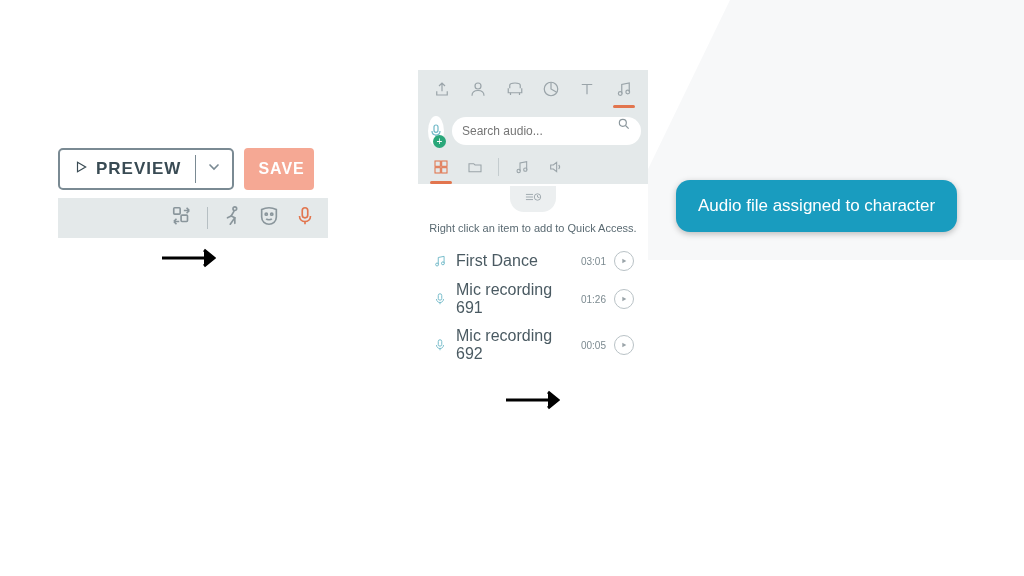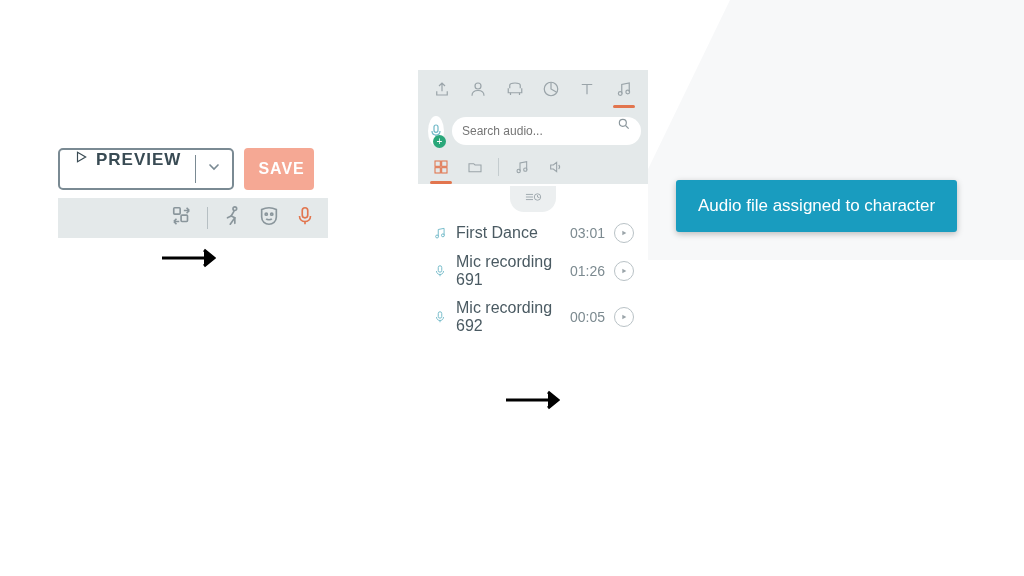--- a/index.html
+++ b/index.html
@@ -5,21 +5,21 @@
   * { box-sizing: border-box; margin: 0; padding: 0; font-family: -apple-system, BlinkMacSystemFont, "Segoe UI", Arial, sans-serif; }
   body { width: 1024px; height: 576px; background: #fff; position: relative; overflow: hidden; }
 
   
   .bg-wedge { position:absolute; right:0; top:0; width:420px; height:260px; background:#f7f8f9; clip-path: polygon(30% 0,100% 0,100% 100%,0 100%); }
 
   
   .panel1 { position:absolute; left:58px; top:148px; width:270px; height:80px; }
   .btnrow { display:flex; align-items:center; gap:10px; }
   .preview-btn { display:flex; align-items:center; border:2px solid #7a8a93; border-radius:5px; height:42px; background:#fff; }
-  .preview-main { display:flex; gap:8px; padding:0 14px; height:100%; }
+  .preview-main { display:flex; align-items:center; gap:8px; padding:0 14px; height:100%; }
   .preview-main svg { width:14px; height:14px; }
   .preview-text { font-size:17px; font-weight:700; letter-spacing:1px; color:#394b54; }
   .preview-divider { width:1px; height:28px; background:#7a8a93; }
   .preview-caret { padding:0 10px; display:flex; align-items:center; }
   .preview-caret svg { width:16px; height:16px; }
   .save-btn { height:42px; background:#f5a894; border-radius:4px; padding:0 14px; display:flex; align-items:center; color:#fff; font-weight:700; font-size:16px; letter-spacing:1px; overflow:hidden; width:70px; }
   .iconbar { margin-top:8px; background:#e4e9ea; height:40px; display:flex; align-items:center; justify-content:flex-end; padding:0 12px; gap:14px; }
   .iconbar .div { width:1px; height:22px; background:#b6bfc3; }
   .iconbar svg { width:22px; height:22px; }
   .ico-grey { stroke:#8a969c; }
@@ -47,26 +47,26 @@
   .quickbar { display:flex; justify-content:center; padding:2px 0 6px; background:#fff; }
   .quickpill { background:#eceff0; border-radius:0 0 14px 14px; padding:4px 14px; display:flex; align-items:center; }
   .quickpill svg { width:18px; height:14px; stroke:#9aa4a9; fill:none; stroke-width:1.4; }
   .hint { text-align:center; font-size:11px; color:#5a6a72; padding:4px 0 12px; }
   .section-h { font-size:10px; letter-spacing:1px; color:#8b989e; font-weight:600; padding:0 14px 8px; }
   .alist { padding:0 10px; }
   .arow { display:flex; align-items:center; gap:8px; padding:5px 4px; }
   .arow .aicon { width:16px; height:16px; display:flex; align-items:center; justify-content:center; }
   .arow .aicon svg { width:14px; height:14px; fill:none; stroke-width:1.6; }
   .arow .aname { flex:1; font-size:16px; color:#4a5a62; }
-  .arow .adur { font-size:14px; color:#7c8a90; width:36px; text-align:left; }
+  .arow .adur { font-size:10px; color:#7c8a90; width:36px; text-align:right; }
   .arow .aplay { width:20px; height:20px; border:1.5px solid #b9c2c6; border-radius:50%; display:flex; align-items:center; justify-content:center; }
   .arow .aplay svg { width:8px; height:8px; fill:#9aa4a9; }
 
   
-  .toast { position:absolute; left:676px; top:180px; background:#199cbf; color:#fff; font-size:17px; padding:16px 22px; border-radius:3px; box-shadow:0 2px 6px rgba(0,0,0,0.25); }
+  .toast { position:absolute; left:676px; top:180px; background:#199cbf; color:#fff; font-size:17px; padding:16px 22px; border-radius:14px; box-shadow:0 2px 6px rgba(0,0,0,0.25); }
 
   
   .arrow { position:absolute; }
   .arrow svg { stroke:#000; stroke-width:3; fill:none; }
 
 </style>
 </head>
 <body>
 
 <div class="bg-wedge"></div>
@@ -232,20 +232,21 @@
       <span><svg viewBox="0 0 28 18">
             <line x1="3" y1="5" x2="14" y2="5"></line>
             <line x1="3" y1="9" x2="14" y2="9"></line>
             <line x1="3" y1="13" x2="14" y2="13"></line>
             <circle cx="21" cy="9" r="5"></circle>
             <path d="M21 6 L21 9 L24 10"></path>
           </svg></span>
     </div>
   </div>
 
+  <div class="hint">Right click an item to add to Quick Access.</div>
 
   <div class="alist">
     <div class="arow">
       <span class="aicon">
           <svg viewBox="0 0 24 24" stroke="#6fb8c7">
             <path d="M9 18 L9 6 L19 4 L19 16"></path>
             <circle cx="7" cy="18" r="2.5"></circle>
             <circle cx="17" cy="16" r="2.5"></circle>
           </svg>
         </span>

